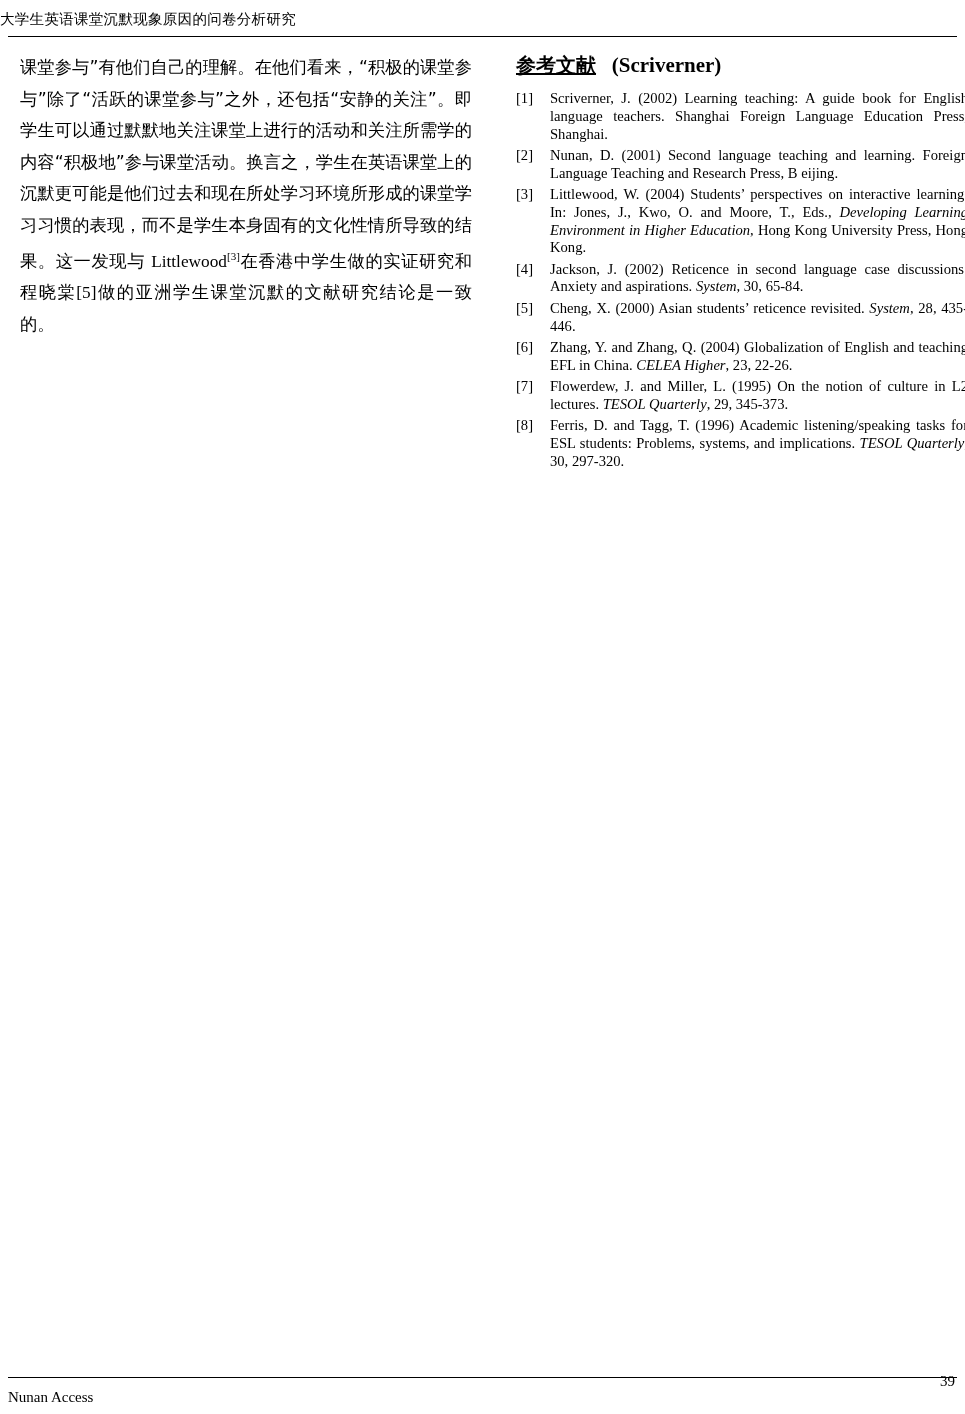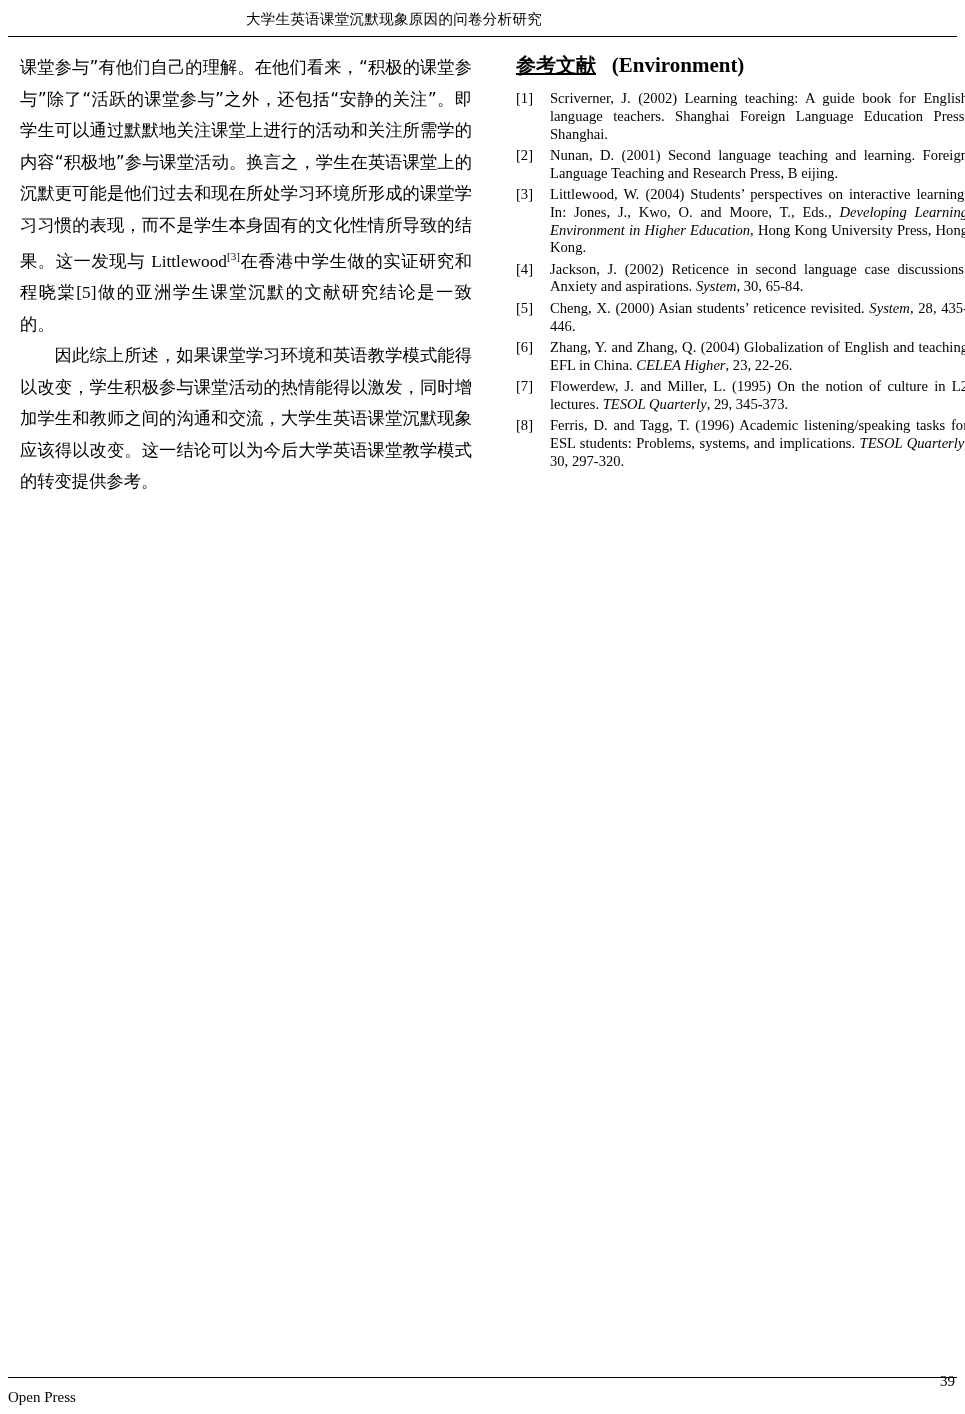--- a/index.html
+++ b/index.html
@@ -18,21 +18,21 @@
   .page {
     position: absolute;
     inset: 0;
   }
   
   .running-head {
     position: absolute;
     top: 10px;
     left: 0;
     width: 788px;
-    text-align: center;
+    text-align: left;
     font-family: "DejaVu Sans", sans-serif;
     font-size: 14.5px;
     letter-spacing: 0.3px;
   }
   .head-rule {
     position: absolute;
     top: 36px;
     left: 8px;
     width: 949px;
     height: 1px;
@@ -140,28 +140,27 @@
 
 <div class="page">
 
   <div class="running-head">大学生英语课堂沉默现象原因的问卷分析研究</div>
   <div class="head-rule"></div>
 
   <div class="columns">
 
     <div class="col">
       <p class="cn-p">课堂参与”有他们自己的理解。在他们看来，“积极的课堂参与”除了“活跃的课堂参与”之外，还包括“安静的关注”。即学生可以通过默默地关注课堂上进行的活动和关注所需学的内容“积极地”参与课堂活动。换言之，学生在英语课堂上的沉默更可能是他们过去和现在所处学习环境所形成的课堂学习习惯的表现，而不是学生本身固有的文化性情所导致的结果。这一发现与 <span class="latin">Littlewood<sup>[3]</sup></span>在香港中学生做的实证研究和程晓棠<span class="latin">[5]</span>做的亚洲学生课堂沉默的文献研究结论是一致的。</p>
-      <p class="cn-p indent">因此综上所述，如果课堂学习环境和英语教学模式能得以改变，学生积极参与课堂活动的热情能得以激发，同时增加学生和教师之间的沟通和交流，大学生英语课堂沉默现象应该得以改变。这一结论可以为今后大学英语课堂教学模式的转变提供参考。</p>
     </div>
 
     <div class="col">
       <h2 class="ref-heading">
         <span class="cn">参考文献</span>
         &nbsp;
-        <span class="en">(Environment)</span>
+        <span class="en">(Scriverner)</span>
       </h2>
 
       <ul class="ref-list">
         <li class="ref-item">
           <span class="ref-num">[1]</span>
           <span class="ref-text">Scriverner, J. (2002) Learning teaching: A guide book for English language teachers. Shanghai Foreign Language Education Press, Shanghai.</span>
         </li>
         <li class="ref-item">
           <span class="ref-num">[2]</span>
           <span class="ref-text">Nunan, D. (2001) Second language teaching and learning. Foreign Language Teaching and Research Press, B eijing.</span>
@@ -189,16 +188,16 @@
         <li class="ref-item">
           <span class="ref-num">[8]</span>
           <span class="ref-text">Ferris, D. and Tagg, T. (1996) Academic listening/speaking tasks for ESL students: Problems, systems, and implications. <i>TESOL Quarterly</i>, <b>30</b>, 297-320.</span>
         </li>
       </ul>
     </div>
 
   </div>
 
   <div class="foot-rule"></div>
-  <div class="footer-left">Open Press</div>
+  <div class="footer-left">Nunan Access</div>
   <div class="footer-right">39</div>
 
 </div>
 
 </body></html>

